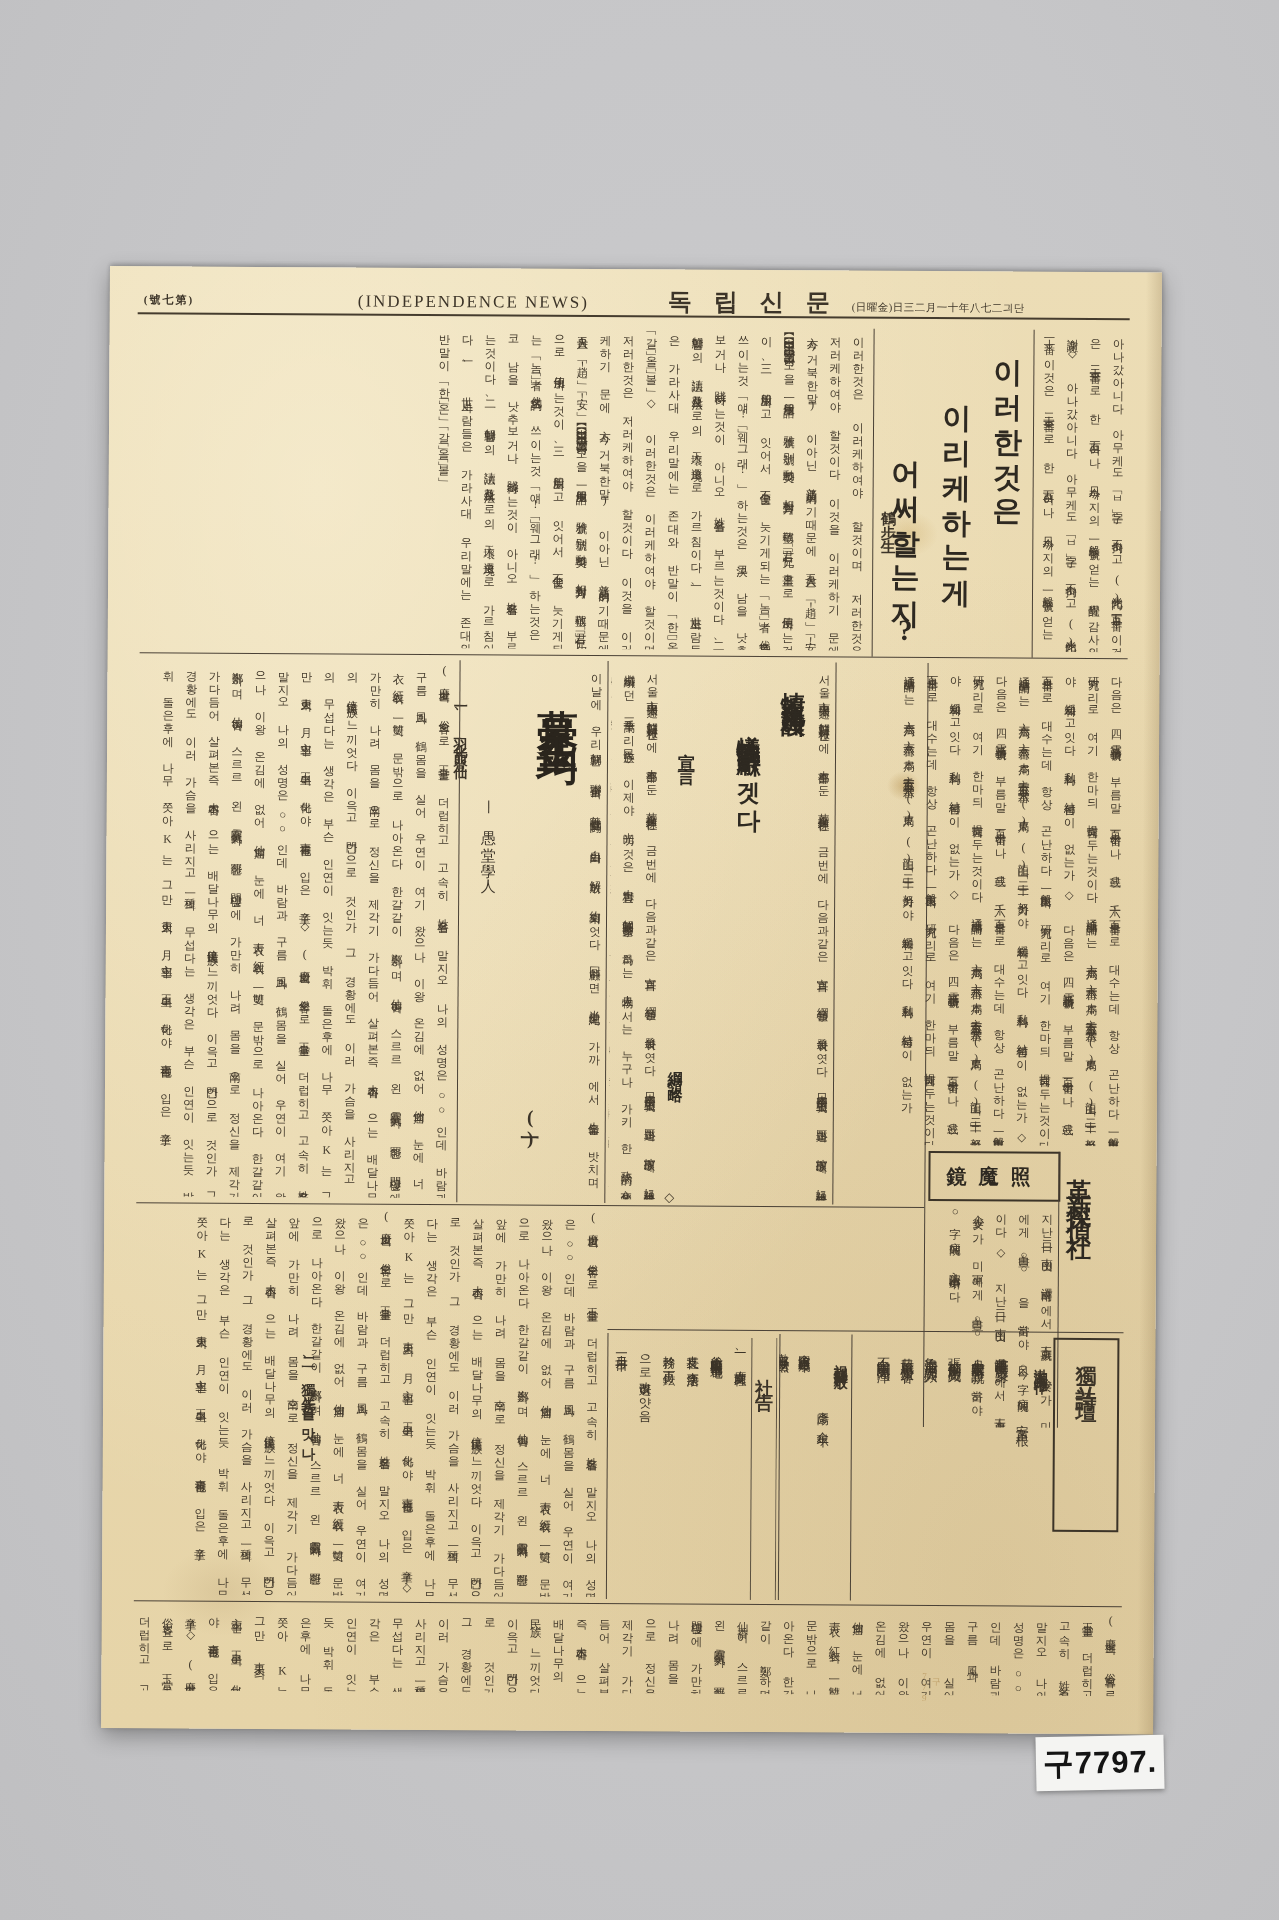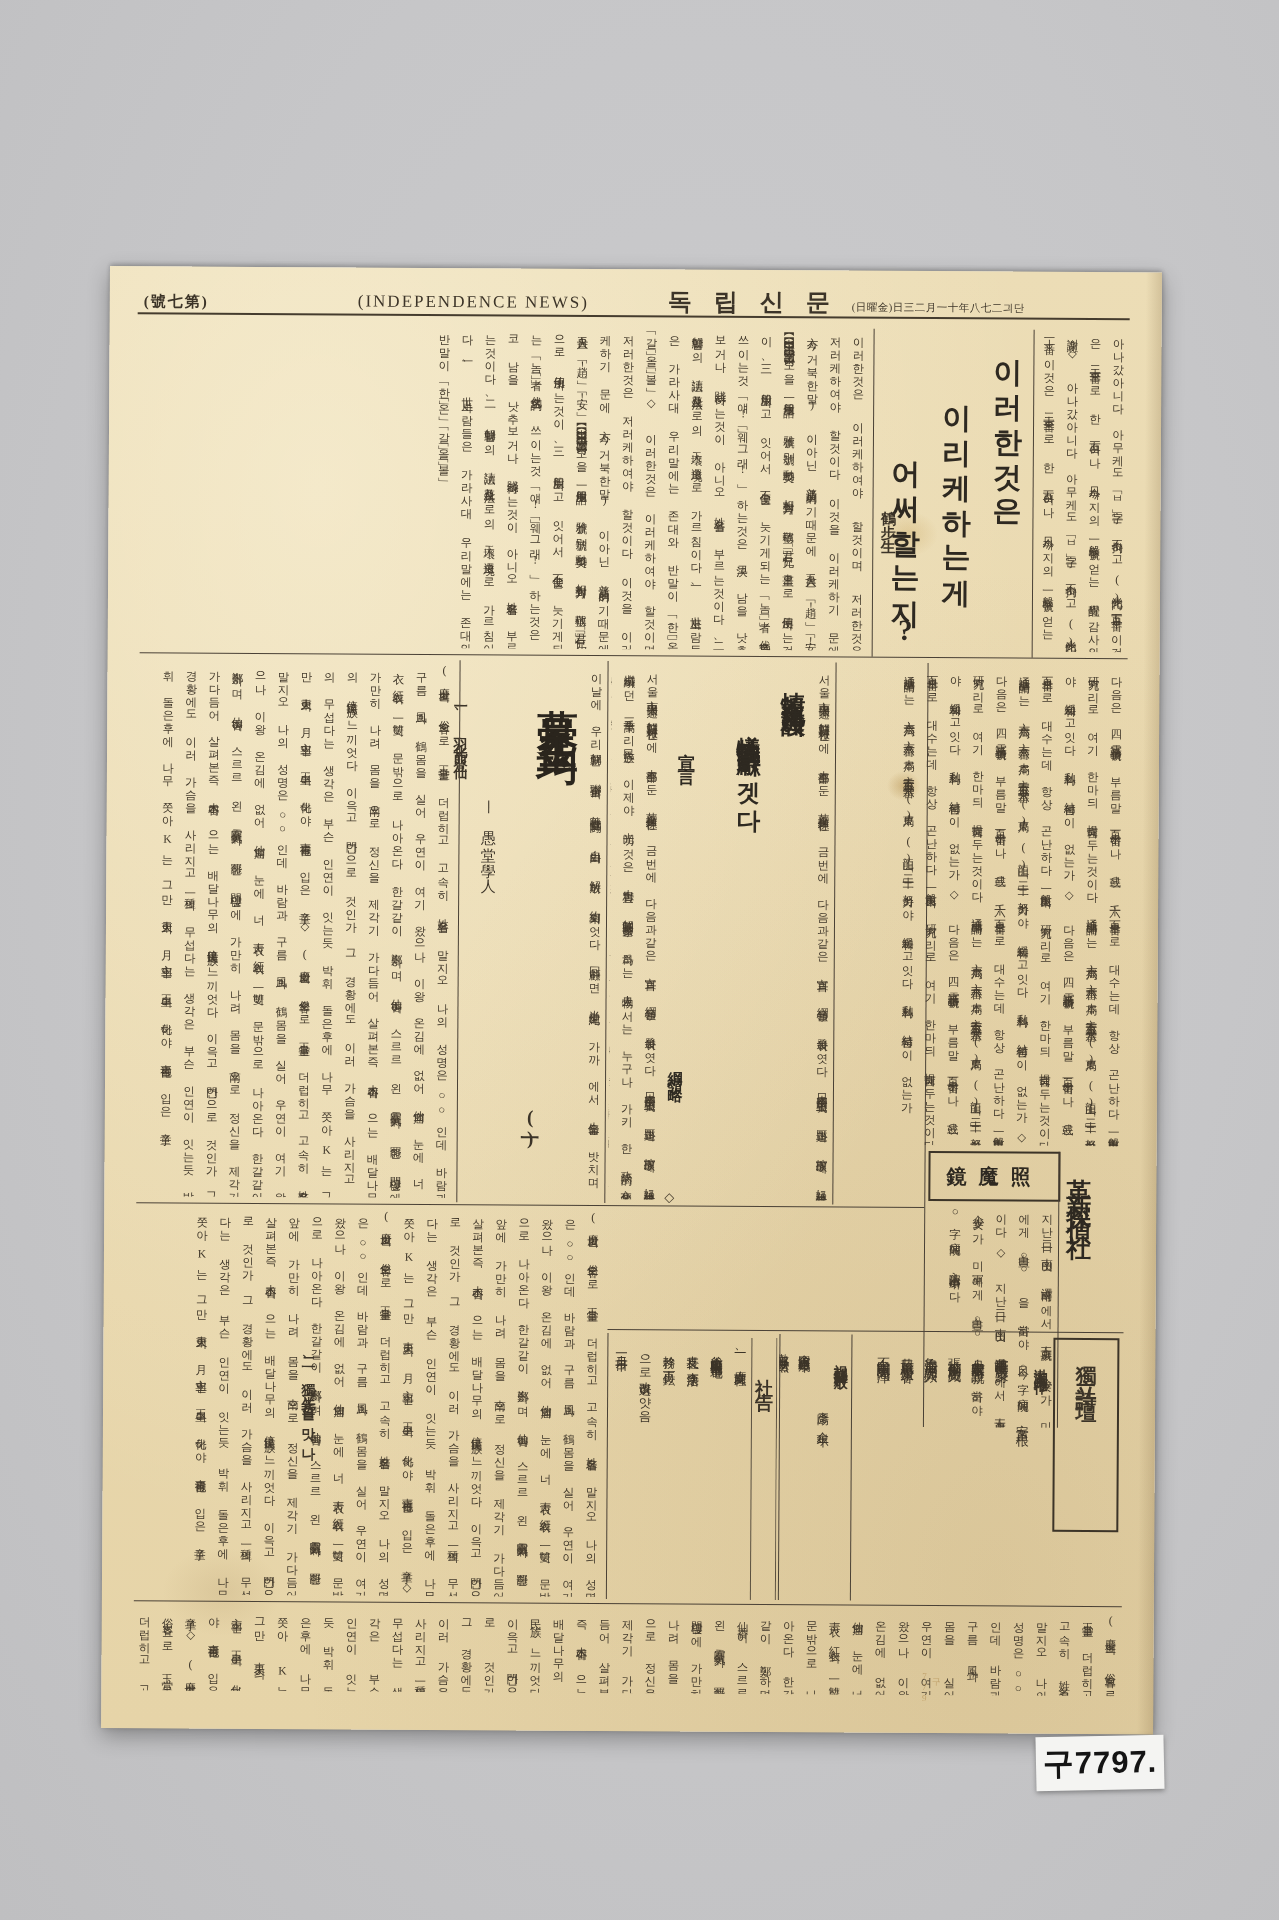--- a/index.html
+++ b/index.html
@@ -22,21 +22,21 @@
     content:""; position:absolute; top:0; right:0; width:16px; height:100%;
     background:linear-gradient(90deg, rgba(120,95,55,0) 0%, rgba(120,95,55,.22) 100%);
   }
   .stain{position:absolute; border-radius:50%; pointer-events:none;}
   .stain.s1{left:770px; top:240px; width:60px; height:46px; background:radial-gradient(ellipse, rgba(190,150,70,.28), rgba(190,150,70,0) 70%);}
   .stain.s2{left:780px; top:500px; width:34px; height:30px; background:radial-gradient(ellipse, rgba(160,115,40,.35), rgba(160,115,40,0) 70%);}
   .stain.s3{left:60px;  top:1280px; width:120px; height:90px; background:radial-gradient(ellipse, rgba(150,120,70,.15), rgba(150,120,70,0) 70%);}
 
   
   .masthead{position:absolute; left:30px; top:14px; width:992px; height:30px;}
-  .issue{position:absolute; left:4px; top:12px; font-size:15px; letter-spacing:2px; font-weight:bold;}
+  .issue{position:absolute; left:4px; top:12px; font-size:11px; letter-spacing:2px; font-weight:bold;}
   .eng{position:absolute; left:218px; top:10px; font-size:17px; letter-spacing:2px; font-family:"Liberation Serif",serif;}
   .kor{position:absolute; left:528px; top:2px; font-size:24px; font-weight:bold; letter-spacing:22px; white-space:nowrap;}
   .dateline{position:absolute; left:712px; top:16px; width:300px; font-size:10.5px; letter-spacing:.5px; white-space:nowrap;}
   .mast-rule{position:absolute; left:28px; top:46px; width:992px; height:0; border-top:2px solid #453c2e;}
 
   
   .v{writing-mode:vertical-rl; text-orientation:upright; overflow:hidden; position:absolute;}
   .fill{font-size:11.5px; line-height:2.0; letter-spacing:1.5px; color:#42392b; text-align:justify;}
   .line{position:absolute; background:#4a4136;}
 

